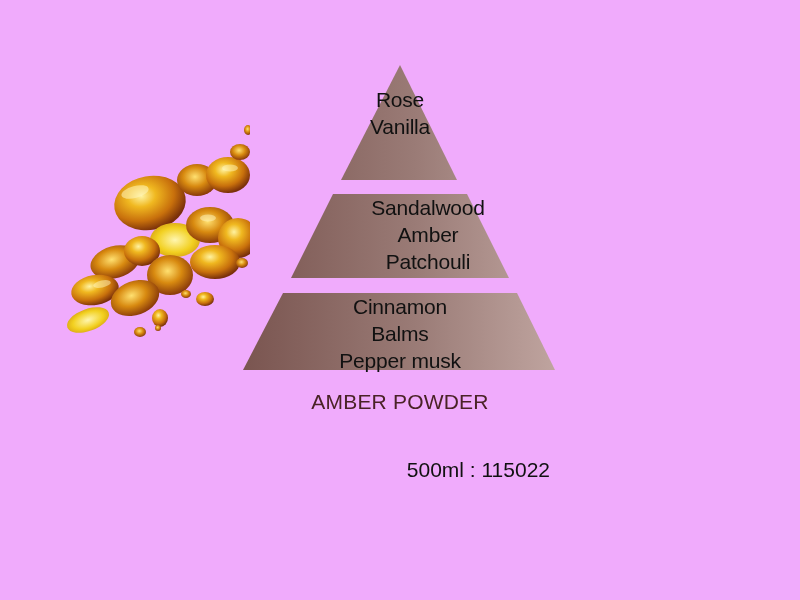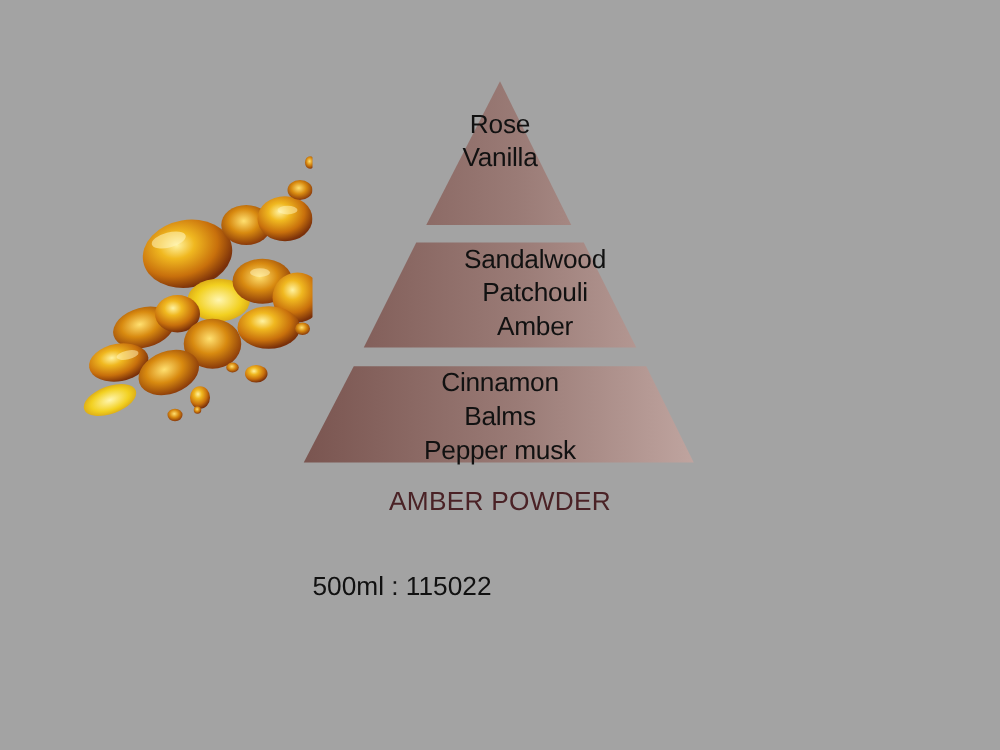--- a/index.html
+++ b/index.html
@@ -7,21 +7,21 @@
       padding: 0;
       width: 800px;
       height: 600px;
       background: #ffffff;
       overflow: hidden;
     }
     .canvas {
       position: relative;
       width: 800px;
       height: 600px;
-      background: #a3a3a3;
+      background: #f0abfc;
       font-family: "Liberation Sans", sans-serif;
     }
     .amber-illustration {
       position: absolute;
       left: 0;
       top: 0;
       width: 800px;
       height: 600px;
     }
     .pyramid {
@@ -54,21 +54,21 @@
       font-weight: normal;
       font-size: 21px;
       color: #4a2226;
       letter-spacing: 0.2px;
     }
     .refs {
       position: absolute;
       left: 250px;
       width: 300px;
       top: 456px;
-      text-align: left;
+      text-align: right;
       font-size: 21px;
       line-height: 28px;
       color: #111111;
     }
   </style>
 </head>
 <body>
 
 <div class="canvas">
 
@@ -136,22 +136,22 @@
     <polygon points="283,293 517,293 555,370 243,370" fill="url(#pyr)"></polygon>
   </svg>
 
   <div class="tier-text tier-top">
     <div>Rose</div>
     <div>Vanilla</div>
   </div>
 
   <div class="tier-text tier-middle">
     <div>Sandalwood</div>
+    <div>Amber</div>
     <div>Patchouli</div>
-    <div>Amber</div>
   </div>
 
   <div class="tier-text tier-base">
     <div>Cinnamon</div>
     <div>Balms</div>
     <div>Pepper musk</div>
   </div>
 
   <div class="product-name">AMBER POWDER</div>
 

